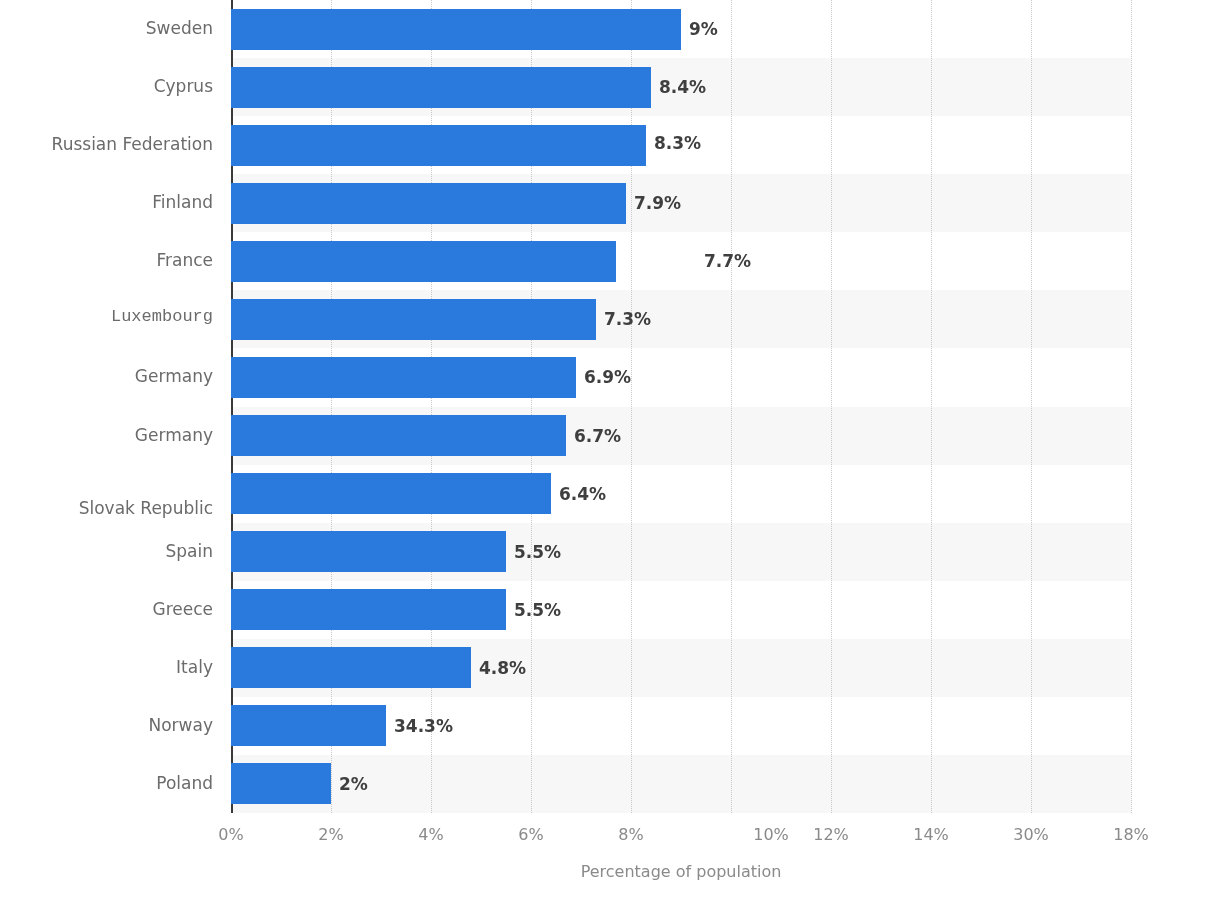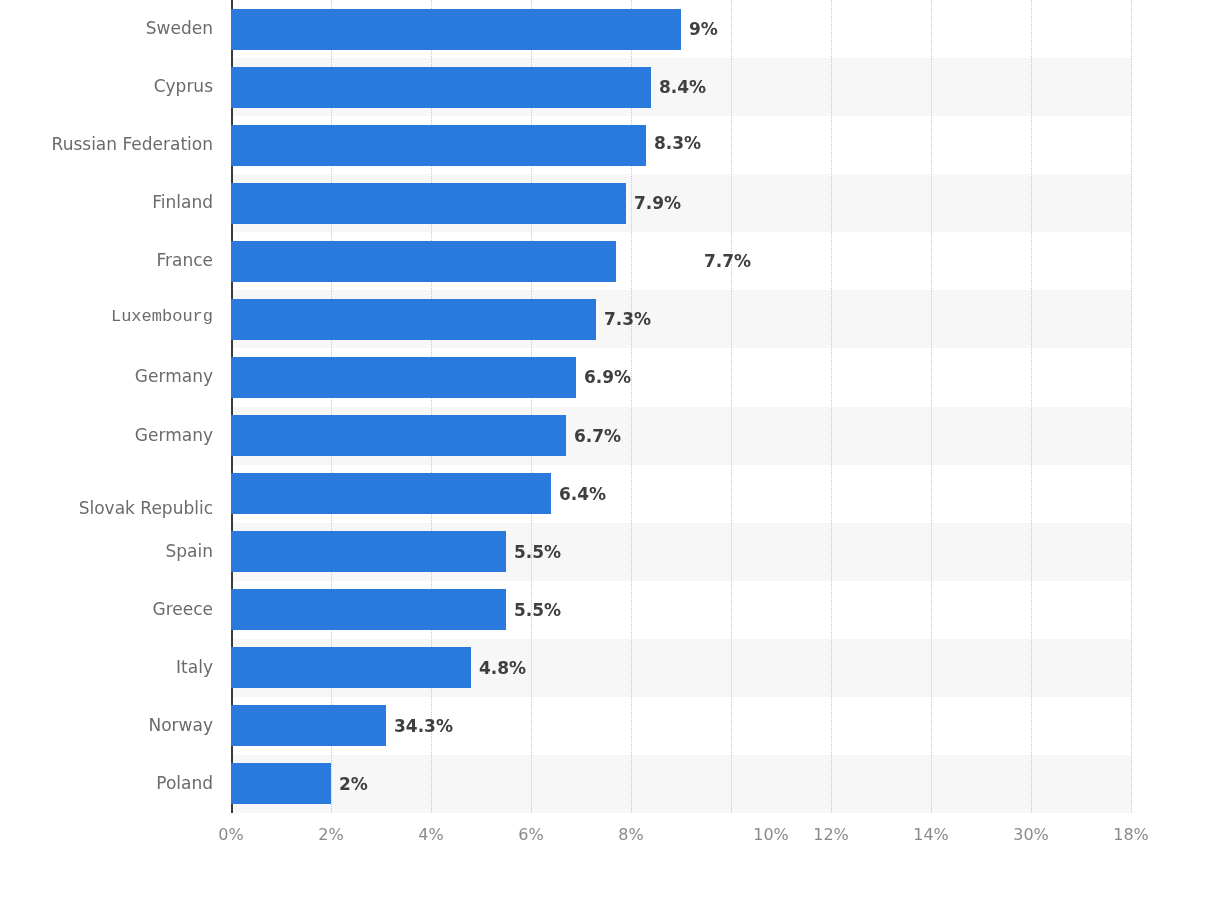--- a/index.html
+++ b/index.html
@@ -209,20 +209,21 @@
       <div class="x-tick" style="left: 200px;">4%</div>
       <div class="x-tick" style="left: 300px;">6%</div>
       <div class="x-tick" style="left: 400px;">8%</div>
       <div class="x-tick" style="left: 500px; margin-left: 40px;">10%</div>
       <div class="x-tick" style="left: 600px;">12%</div>
       <div class="x-tick" style="left: 700px;">14%</div>
       <div class="x-tick" style="left: 800px;">30%</div>
       <div class="x-tick" style="left: 900px;">18%</div>
     </div>
 
+  <div class="x-axis-title">Percentage of population</div>
 
 <div class="bar-label" style="left: 689px; top: 21.0357px;">9%</div>
     <div class="bar-label" style="left: 659px; top: 79.1071px;">8.4%</div>
     <div class="bar-label" style="left: 654px; top: 135px;">8.3%</div>
     <div class="bar-label" style="left: 634px; top: 195.25px;">7.9%</div>
     <div class="bar-label" style="left: 660px; top: 253.321px; margin-left: 44px;">7.7%</div>
     <div class="bar-label" style="left: 604px; top: 311.393px;">7.3%</div>
     <div class="bar-label" style="left: 584px; top: 369.464px;">6.9%</div>
     <div class="bar-label" style="left: 574px; top: 427.536px;">6.7%</div>
     <div class="bar-label" style="left: 559px; top: 485.607px;">6.4%</div>

